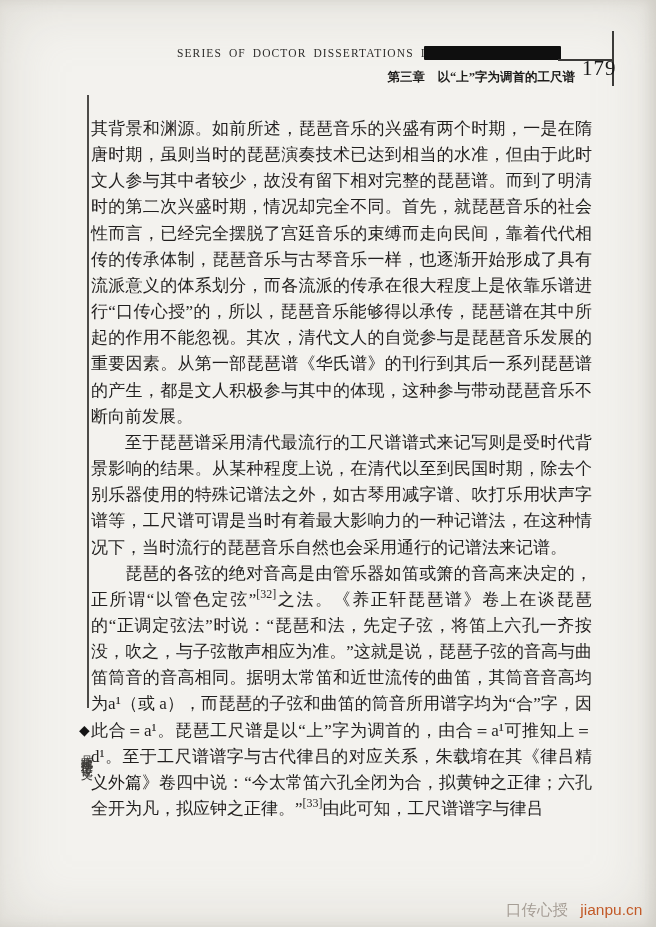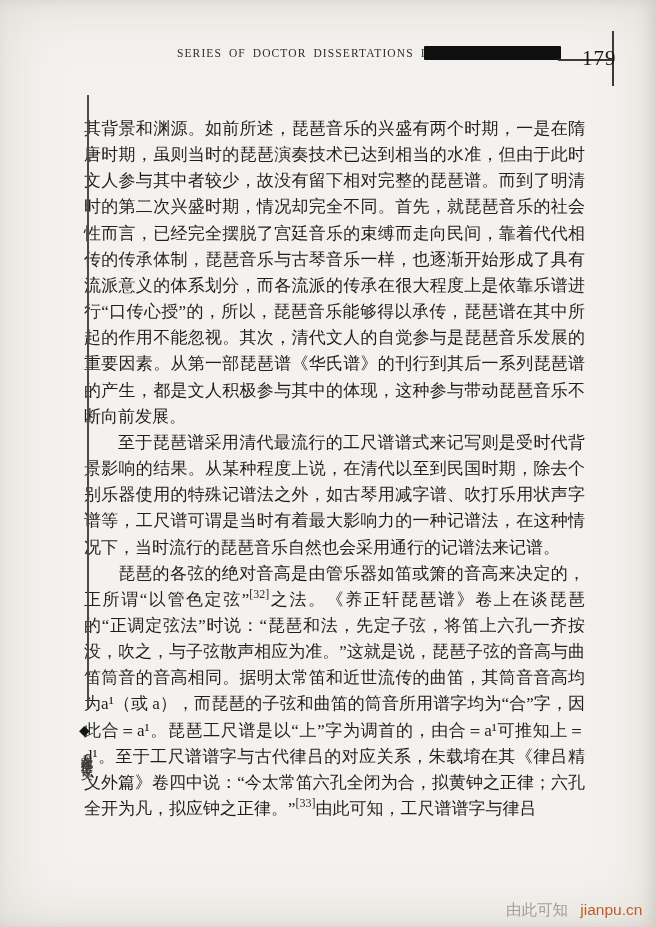--- a/index.html
+++ b/index.html
@@ -44,29 +44,29 @@
   .chapter-title {
     position: absolute;
     right: 81px; top: 69px;
     font-size: 12.5px;
     font-weight: bold;
     color: #1d1c1a;
     white-space: nowrap;
   }
   .page-number {
     position: absolute;
-    left: 582px; top: 46px;
+    left: 582px; top: 56px;
     font-size: 21px;
     color: #171717;
     letter-spacing: 1px;
   }
   
   .body-text {
     position: absolute;
-    left: 84px; top: 116px;
+    left: 91px; top: 116px;
     width: 501px;
     font-size: 17px;
     line-height: 26.15px;
     text-align: justify;
     color: #211f1e;
   }
   .body-text p { margin: 0; }
   .body-text p.indent { text-indent: 2em; }
   .body-text sup.fn {
     font-size: 12px;
@@ -110,30 +110,31 @@
 </style>
 </head>
 <body>
 
 <div class="page">
 
   <div class="series-title">SERIES OF DOCTOR DISSERTATIONS IN MUSIC</div>
   <div class="header-bar" style="background: rgb(15, 15, 15);"></div>
   <div class="header-hrule"></div>
   <div class="header-vrule"></div>
+  <div class="chapter-title">第三章　以“上”字为调首的工尺谱</div>
   <div class="page-number">179</div>
 
   <div class="body-text">
       <p><span>其背景和渊源。如前所述，琵琶音乐的兴盛有两个时期，一是在隋唐时期，虽则当时的琵琶演奏技术已达到相当的水准，但由于此时文人参与其中者较少，故没有留下相对完整的琵琶谱。而到了明清时的第二次兴盛时期，情况却完全不同。首先，就琵琶音乐的社会性而言，已经完全摆脱了宫廷音乐的束缚而走向民间，靠着代代相传的传承体制，琵琶音乐与古琴音乐一样，也逐渐开始形成了具有流派意义的体系划分，而各流派的传承在很大程度上是依靠乐谱进行“口传心授”的，所以，琵琶音乐能够得以承传，琵琶谱在其中所起的作用不能忽视。其次，清代文人的自觉参与是琵琶音乐发展的重要因素。从第一部琵琶谱《华氏谱》的刊行到其后一系列琵琶谱的产生，都是文人积极参与其中的体现，这种参与带动琵琶音乐不断向前发展。</span></p>
       <p class="indent"><span>至于琵琶谱采用清代最流行的工尺谱谱式来记写则是受时代背景影响的结果。从某种程度上说，在清代以至到民国时期，除去个别乐器使用的特殊记谱法之外，如古琴用减字谱、吹打乐用状声字谱等，工尺谱可谓是当时有着最大影响力的一种记谱法，在这种情况下，当时流行的琵琶音乐自然也会采用通行的记谱法来记谱。</span></p>
       <p class="indent"><span>琵琶的各弦的绝对音高是由管乐器如笛或箫的音高来决定的，正所谓“以管色定弦”</span><sup class="fn">[32]</sup><span>之法。《养正轩琵琶谱》卷上在谈琵琶的“正调定弦法”时说：“琵琶和法，先定子弦，将笛上六孔一齐按没，吹之，与子弦散声相应为准。”这就是说，琵琶子弦的音高与曲笛筒音的音高相同。据明太常笛和近世流传的曲笛，其筒音音高均为a¹（或 a），而琵琶的子弦和曲笛的筒音所用谱字均为“合”字，因此合＝a¹。琵琶工尺谱是以“上”字为调首的，由合＝a¹可推知上＝d¹。至于工尺谱谱字与古代律吕的对应关系，朱载堉在其《律吕精义外篇》卷四中说：“今太常笛六孔全闭为合，拟黄钟之正律；六孔全开为凡，拟应钟之正律。”</span><sup class="fn">[33]</sup><span>由此可知，工尺谱谱字与律吕</span></p>
     </div>
 
   <div class="left-rule"></div>
   <div class="diamond">◆</div>
   <div class="vertical-label">吴晓萍博士学位论文</div>
 
   <div class="watermark">
-    <span class="wm-name" style="color: rgb(165, 157, 149);">由此可知</span>
+    <span class="wm-name" style="color: rgb(165, 157, 149);">口传心授</span>
     <span class="wm-url" style="color: rgb(194, 90, 40);">jianpu.cn</span>
   </div>
 
 </div>
 
 </body></html>

